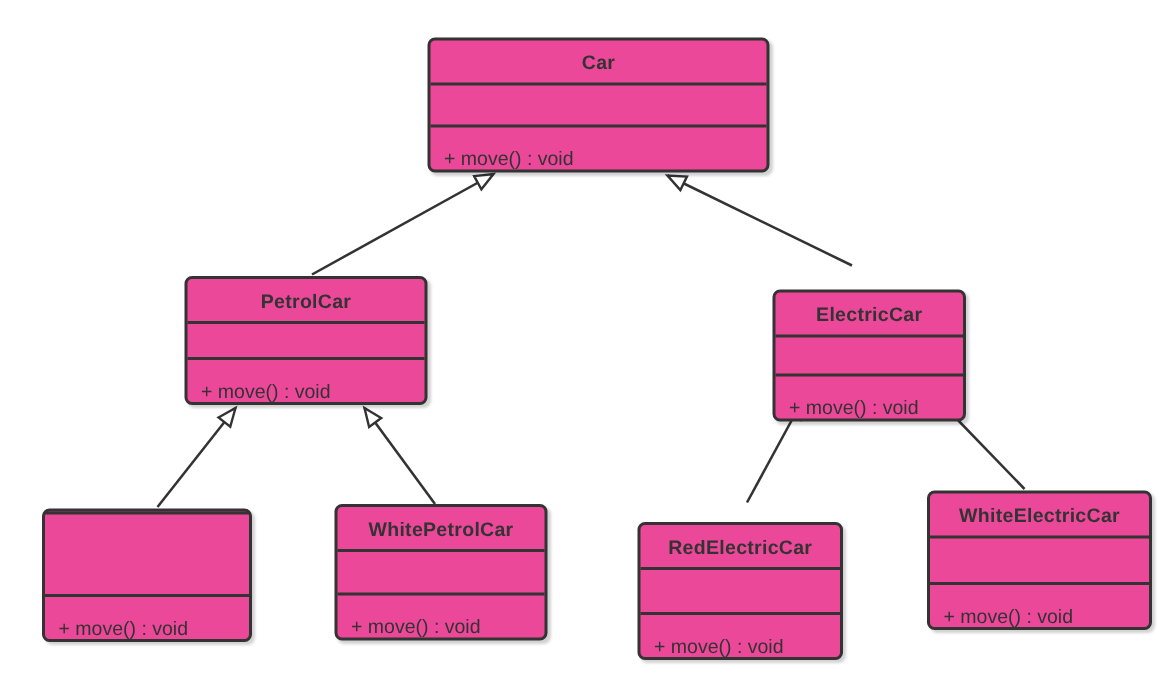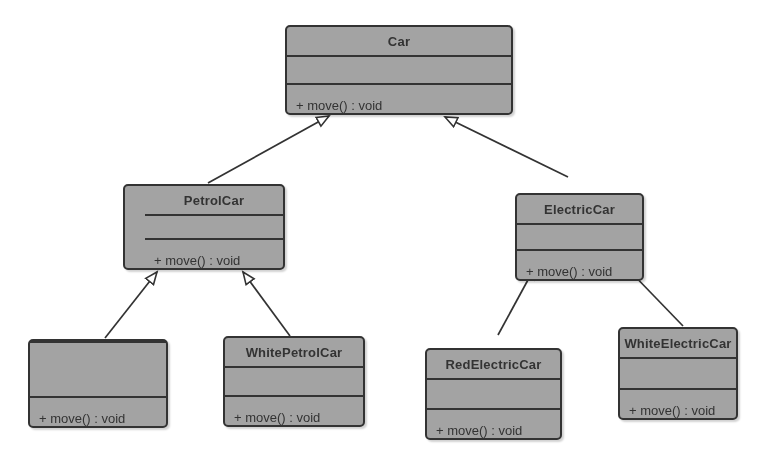--- a/index.html
+++ b/index.html
@@ -24,21 +24,21 @@
   }
   .edges line {
     stroke: #333333;
     stroke-width: 1.7;
   }
   .uml-class {
     position: absolute;
     box-sizing: border-box;
     display: flex;
     flex-direction: column;
-    background: #a3a3a3;
+    background: #ec4899;
     border: 2px solid #333333;
     border-radius: 5px;
     box-shadow: 2px 2px 2px rgba(0,0,0,0.18);
     color: #333333;
   }
   .uml-class .title {
     height: 28px;
     flex: 0 0 28px;
     display: flex;
     align-items: center;
@@ -83,21 +83,21 @@
   </svg>
 
   <div class="uml-class" style="left:285px; top:25px; width:228px; height:90px;">
     <div class="title">Car</div>
     <div class="attrs"></div>
     <div class="methods">
       <span>+ move() : void</span>
     </div>
   </div>
 
-  <div class="uml-class" style="left:123px; top:184px; width:162px; height:86px;padding-left:20px;">
+  <div class="uml-class" style="left:123px; top:184px; width:162px; height:86px;">
     <div class="title">PetrolCar</div>
     <div class="attrs"></div>
     <div class="methods">
       <span>+ move() : void</span>
     </div>
   </div>
 
   <div class="uml-class" style="left:515px; top:193px; width:129px; height:88px;">
     <div class="title">ElectricCar</div>
     <div class="attrs"></div>
@@ -122,21 +122,21 @@
   </div>
 
   <div class="uml-class" style="left:425px; top:336px; width:137px; height:92px;margin-top:12px;">
     <div class="title">RedElectricCar</div>
     <div class="attrs"></div>
     <div class="methods">
       <span>+ move() : void</span>
     </div>
   </div>
 
-  <div class="uml-class" style="left:618px; top:327px; width:120px; height:93px;">
+  <div class="uml-class" style="left:618px; top:327px; width:150px; height:93px;">
     <div class="title">WhiteElectricCar</div>
     <div class="attrs"></div>
     <div class="methods">
       <span>+ move() : void</span>
     </div>
   </div>
 
 </div>
 
 </body></html>

